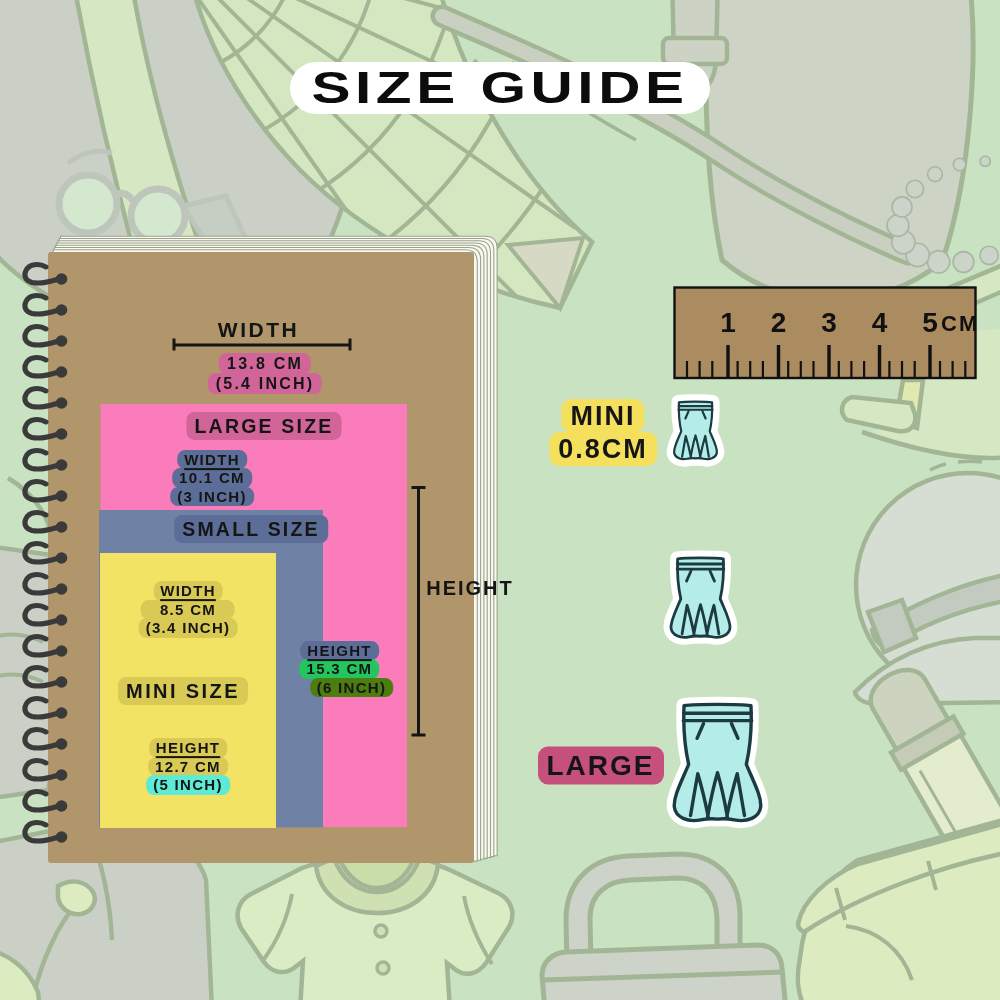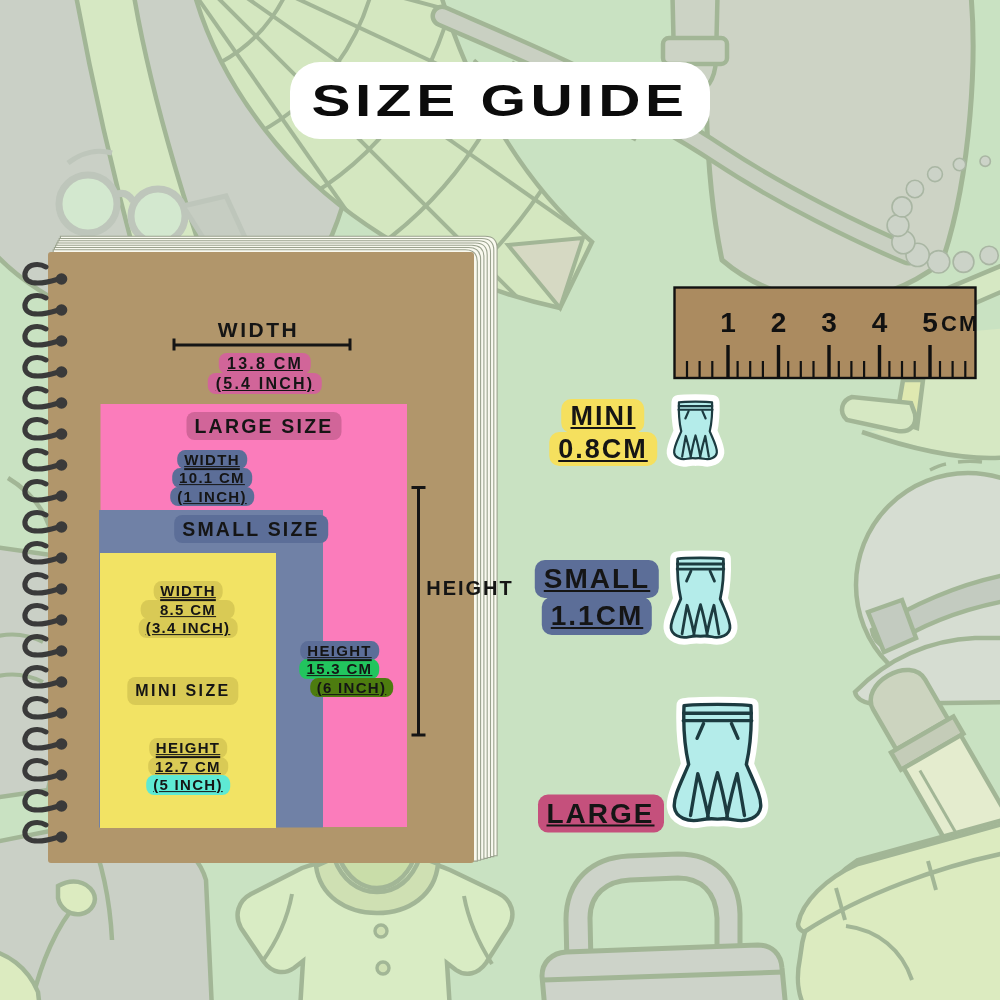--- a/index.html
+++ b/index.html
@@ -1,22 +1,22 @@
 <!DOCTYPE html>
 <html><head>
 <meta charset="utf-8">
 <style>
 html,body{margin:0;padding:0;}
 #stage{position:relative;width:1000px;height:1000px;overflow:hidden;
   font-family:"Liberation Sans",sans-serif;background:#c9e2c2;}
 #stage svg{position:absolute;left:0;top:0;}
 .pill{position:absolute;font-weight:bold;color:#151515;text-align:center;white-space:nowrap;}
-.ln{display:table;margin:-1px auto 0;white-space:nowrap;text-decoration:underline;}
+.ln{display:table;margin:-1px auto 0;white-space:nowrap;}
 .txt{position:absolute;font-weight:bold;color:#151515;transform:translate(-50%,-50%);white-space:nowrap;}
-#title{position:absolute;left:290px;top:62px;width:420px;height:77px;
+#title{position:absolute;left:290px;top:62px;width:420px;height:52px;
   background:#ffffff;border-radius:30px;display:flex;align-items:center;justify-content:center;}
 #title span{display:inline-block;font-weight:bold;color:#0c0c0c;font-size:45px;
   letter-spacing:3.5px;transform:scaleX(1.30);transform-origin:center;white-space:nowrap;}
 u{text-decoration-thickness:2px;text-underline-offset:3px;}
 </style>
 </head>
 <body>
 <div id="stage">
 <svg width="1000" height="1000" viewBox="0 0 1000 1000">
 
@@ -296,34 +296,34 @@
       <span class="ln" style="background:#d16599;padding:1px 8px;border-radius:8px;">(5.4 INCH)</span>
     </div>
 
 <div class="pill" style="left:264.0px;top:426.0px;transform:translate(-50%,-50%);background:#d16599;font-size:19.5px;line-height:24.0px;letter-spacing:2.2px;padding:2px 8px;border-radius:8px;">LARGE SIZE</div>
 
 <div class="pill" style="left:212.0px;top:478.5px;transform:translate(-50%,-50%);font-size:15.0px;line-height:17.6px;letter-spacing:1.3px;">
       <span class="ln" style="background:#5c6e98;padding:1px 7px;border-radius:8px;">
         <u>WIDTH</u>
       </span>
       <span class="ln" style="background:#5c6e98;padding:1px 7px;border-radius:8px;">10.1 CM</span>
-      <span class="ln" style="background:#5c6e98;padding:1px 7px;border-radius:8px;">(1 INCH)</span>
+      <span class="ln" style="background:#5c6e98;padding:1px 7px;border-radius:8px;">(3 INCH)</span>
     </div>
 
 <div class="pill" style="left:211.0px;top:529.0px;transform:translate(-50%,-50%);background:#5c6e98;font-size:19.5px;line-height:24.0px;letter-spacing:2.2px;padding:2px 8px;border-radius:8px;margin-left:40px;">SMALL SIZE</div>
 
 <div class="pill" style="left:188.0px;top:610.0px;transform:translate(-50%,-50%);font-size:15.0px;line-height:17.6px;letter-spacing:1.3px;">
       <span class="ln" style="background:#d9ca55;padding:1px 7px;border-radius:8px;">
         <u>WIDTH</u>
       </span>
       <span class="ln" style="background:#d9ca55;padding:1px 19px;border-radius:8px;">8.5 CM</span>
       <span class="ln" style="background:#d9ca55;padding:1px 7px;border-radius:8px;">(3.4 INCH)</span>
     </div>
 
-<div class="pill" style="left:183.0px;top:691.0px;transform:translate(-50%,-50%);background:#d9ca55;font-size:16px;line-height:24.0px;letter-spacing:2.4px;padding:2px 8px;border-radius:8px;">MINI SIZE</div>
+<div class="pill" style="left:183.0px;top:691.0px;transform:translate(-50%,-50%);background:#d9ca55;font-size:20.0px;line-height:24.0px;letter-spacing:2.4px;padding:2px 8px;border-radius:8px;">MINI SIZE</div>
 
 <div class="pill" style="left:188.0px;top:767.0px;transform:translate(-50%,-50%);font-size:15.0px;line-height:17.6px;letter-spacing:1.3px;">
       <span class="ln" style="background:#d9ca55;padding:1px 7px;border-radius:8px;">
         <u>HEIGHT</u>
       </span>
       <span class="ln" style="background:#d9ca55;padding:1px 7px;border-radius:8px;">12.7 CM</span>
       <span class="ln" style="background:#5eead4;padding:1px 7px;border-radius:8px;">(5 INCH)</span>
     </div>
 
 <div class="pill" style="left:339.5px;top:669.5px;transform:translate(-50%,-50%);font-size:15.0px;line-height:17.6px;letter-spacing:1.3px;">
@@ -335,21 +335,17 @@
     </div>
 
 <div class="txt" style="left:470px;top:587.5px;font-size:20px;letter-spacing:2px;">HEIGHT</div>
 
 
 <div class="pill" style="left:603.0px;top:433.0px;transform:translate(-50%,-50%);font-size:27.0px;line-height:32.0px;letter-spacing:2.0px;">
       <span class="ln" style="background:#f5e05e;padding:1px 9px;border-radius:10px;">MINI</span>
       <span class="ln" style="background:#f5e05e;padding:1px 9px;border-radius:10px;">0.8CM</span>
     </div>
 
-<div class="pill" style="left:597.0px;top:597.5px;transform:translate(-50%,-50%);font-size:28.0px;line-height:36.0px;letter-spacing:2.0px;">
-      <span class="ln" style="background:#5c6e98;padding:1px 9px;border-radius:10px;">SMALL</span>
-      <span class="ln" style="background:#5c6e98;padding:1px 9px;border-radius:10px;">1.1CM</span>
-    </div>
-
-<div class="pill" style="left:600.5px;top:765.5px;transform:translate(-50%,-50%);font-size:28.0px;line-height:36.0px;letter-spacing:2.0px;margin-top:48px;">
+
+<div class="pill" style="left:600.5px;top:765.5px;transform:translate(-50%,-50%);font-size:28.0px;line-height:36.0px;letter-spacing:2.0px;">
       <span class="ln" style="background:#c5507c;padding:1px 9px;border-radius:10px;">LARGE</span>
     </div>
 </div>
 
 </body></html>

